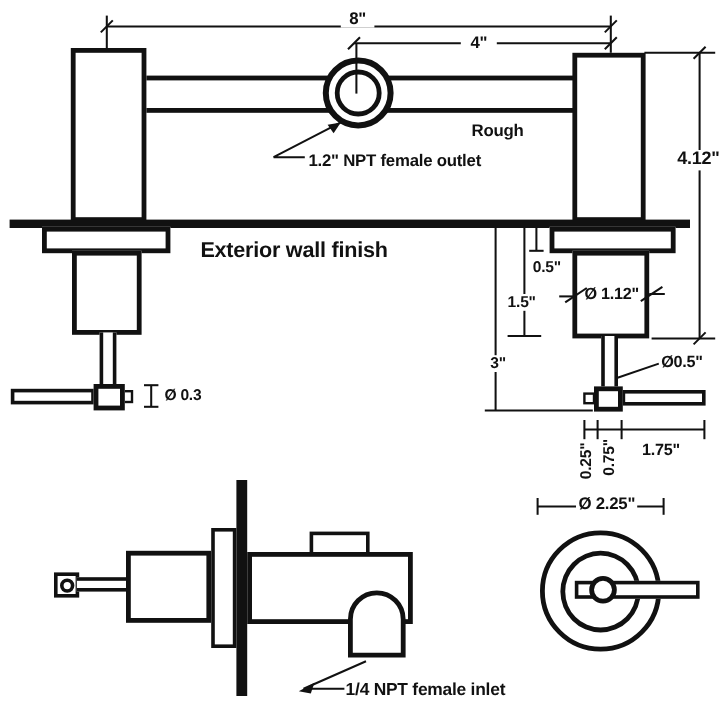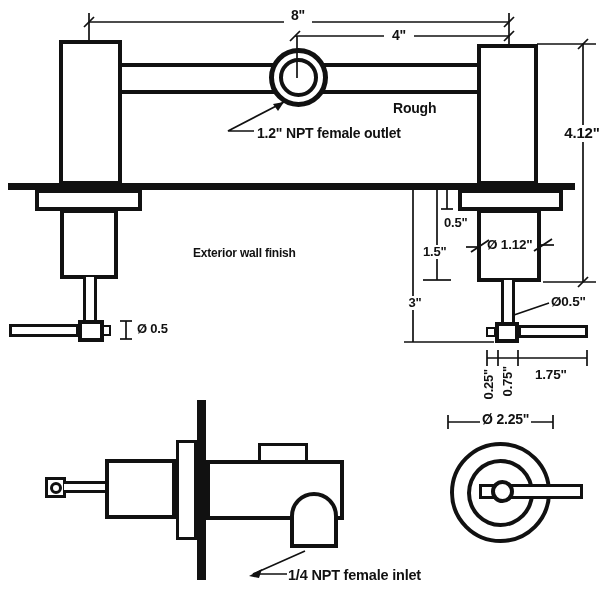--- a/index.html
+++ b/index.html
@@ -140,26 +140,26 @@
       <polyline points="305,551 253,574 287,574"></polyline>
       <polygon points="249,576 262,569 259,578"></polygon>
     </g>
   </svg>
 
   <div class="lbl bg ctr f14" style="left:284px;top:8px;width:24px;">8"</div>
   <div class="lbl bg ctr f14" style="left:384px;top:28px;width:26px;">4"</div>
   <div class="lbl bg ctr f15" style="left:558px;top:125px;width:44px;">4.12"</div>
   <div class="lbl f14" style="left:393px;top:101px;">Rough</div>
   <div class="lbl f14" style="left:257px;top:126px;">1.2" NPT female outlet</div>
-  <div class="lbl" style="left:193px;top:199px;font-size:12px;margin-top:48px;">Exterior wall finish</div>
+  <div class="lbl" style="left:167px;top:199px;font-size:18px;">Exterior wall finish</div>
   <div class="lbl bg" style="left:442px;top:216px;">0.5"</div>
   <div class="lbl bg" style="left:421px;top:245px;">1.5"</div>
   <div class="lbl bg ctr" style="left:399px;top:296px;width:28px;">3"</div>
   <div class="lbl" style="left:487px;top:238px;font-size:13.5px;">Ø 1.12"</div>
   <div class="lbl" style="left:551px;top:295px;font-size:13.5px;">Ø0.5"</div>
-  <div class="lbl" style="left:137px;top:322px;">Ø 0.5</div>
+  <div class="lbl" style="left:137px;top:322px;">Ø 0.3</div>
   <div class="lbl ctr rot" style="left:471px;top:377px;width:36px;">0.25"</div>
   <div class="lbl ctr rot" style="left:490px;top:374px;width:36px;">0.75"</div>
   <div class="lbl" style="left:535px;top:368px;font-size:13.5px;">1.75"</div>
   <div class="lbl bg f14" style="left:480px;top:412px;">Ø 2.25"</div>
   <div class="lbl" style="left:288px;top:568px;font-size:14.5px;">1/4 NPT female inlet</div>
 
 </div>
 
 </body></html>

